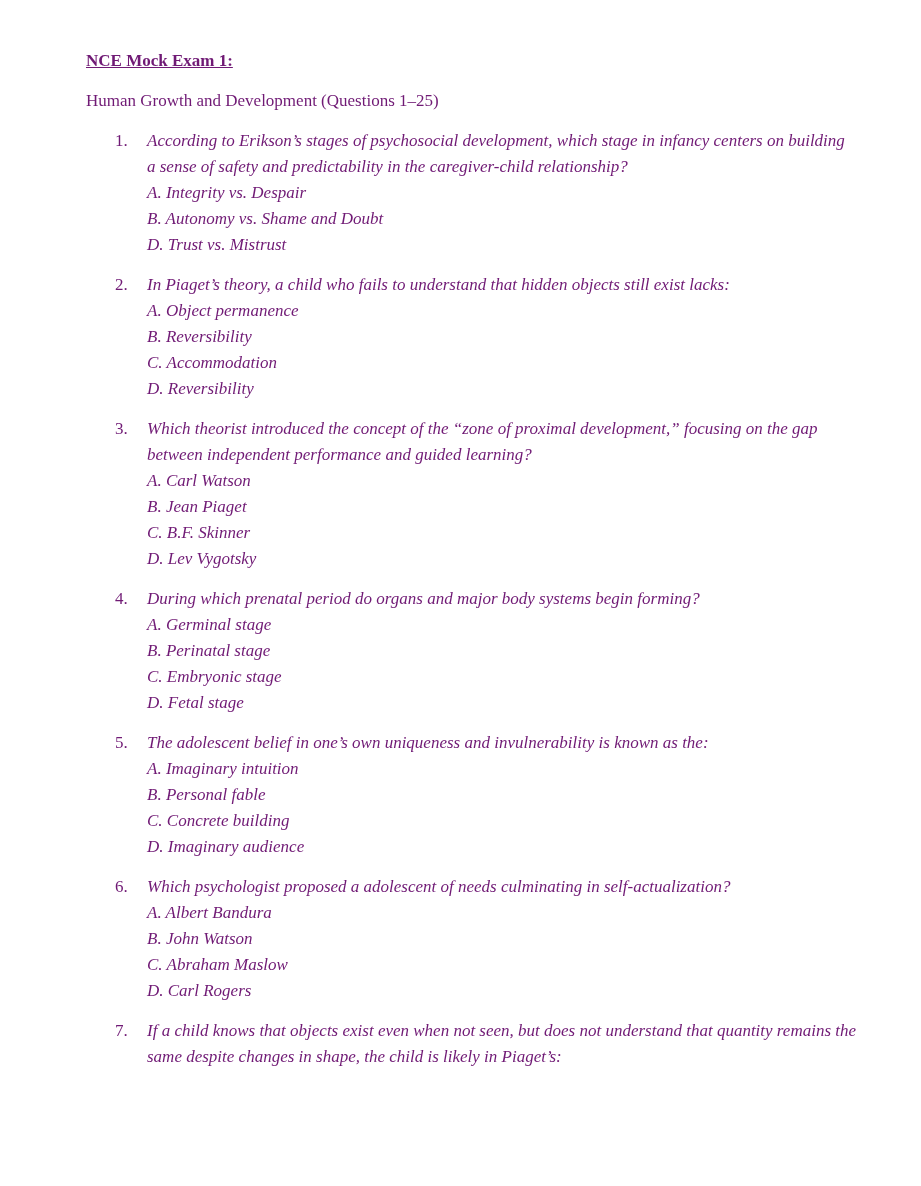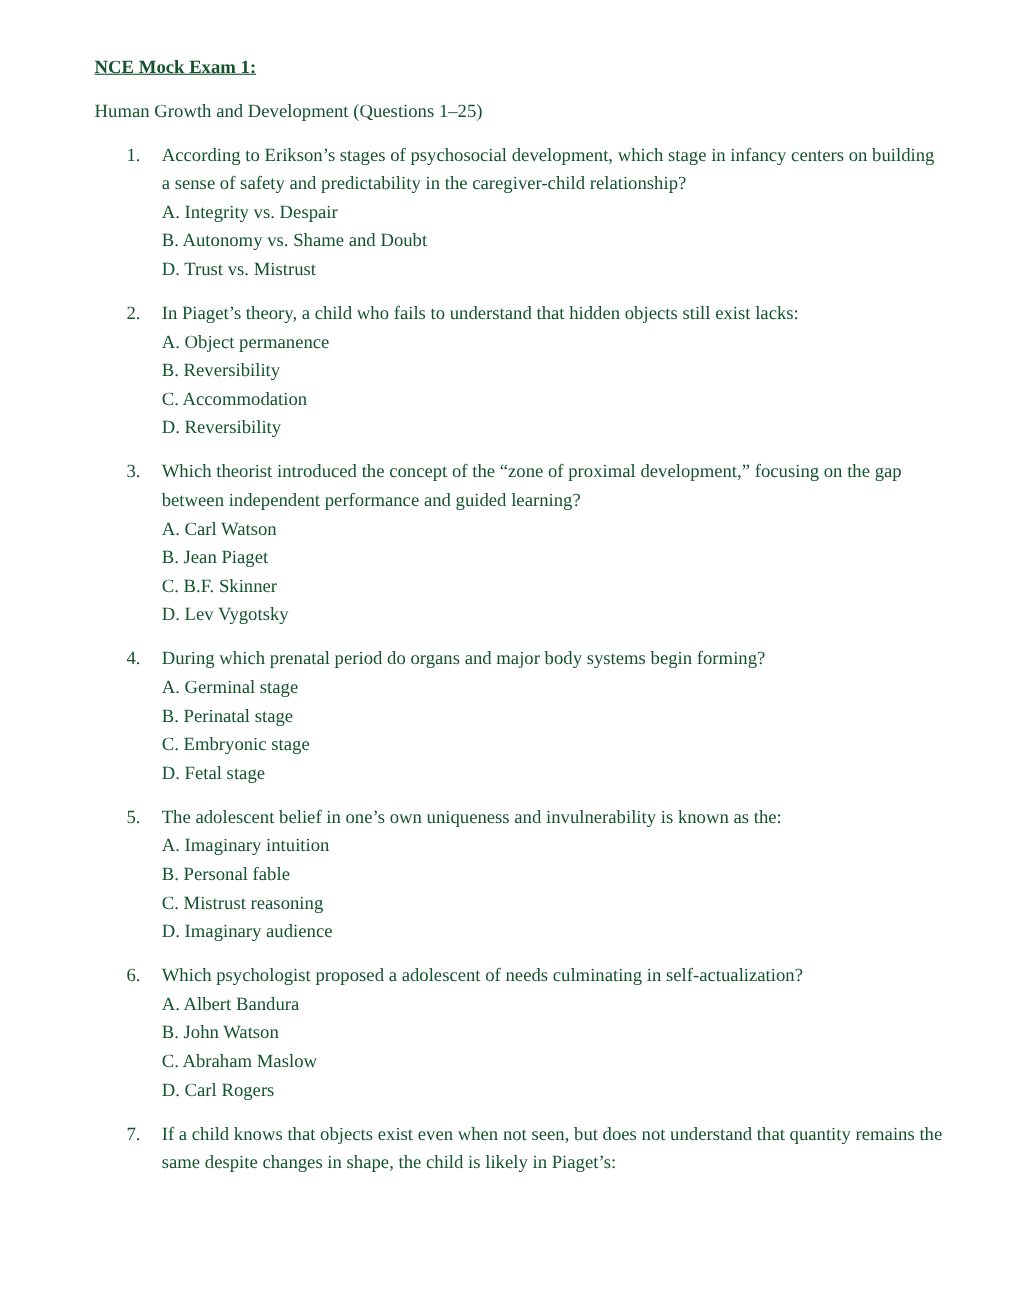--- a/index.html
+++ b/index.html
@@ -6,21 +6,21 @@
     margin: 0;
     padding: 0;
     background: #ffffff;
   }
   .page {
     position: relative;
     box-sizing: border-box;
     width: 921px;
     height: 1186px;
     background: #ffffff;
-    color: #14532d;
+    color: #701a75;
     font-family: "Liberation Serif", "DejaVu Serif", serif;
     font-size: 17px;
     line-height: 26px;
     padding: 48px 64px 40px 86px;
     overflow: hidden;
   }
   .doc-title {
     font-weight: bold;
     text-decoration: underline;
     margin: 0 0 14px 0;
@@ -32,20 +32,21 @@
   .question {
     display: flex;
     margin: 0 0 14px 0;
   }
   .q-num {
     flex: 0 0 32px;
     margin-left: 29px;
   }
   .q-body {
     flex: 1 1 auto;
+    font-style: italic;
   }
 </style>
 </head>
 <body>
 
 <div class="page">
   <p class="doc-title">NCE Mock Exam 1:</p>
   <p class="section-heading">Human Growth and Development (Questions 1–25)</p>
   <div>
   <div class="question">
@@ -99,21 +100,21 @@
     </div>
   </div>
 
   <div class="question">
     <div class="q-num">5.</div>
     <div class="q-body">
       <div>The adolescent belief in one’s own uniqueness and invulnerability is known as the:</div>
       <div>
             <div>A. Imaginary intuition</div>
             <div>B. Personal fable</div>
-            <div>C. Mistrust reasoning</div>
+            <div>C. Concrete building</div>
             <div>D. Imaginary audience</div>
           </div>
     </div>
   </div>
 
   <div class="question">
     <div class="q-num">6.</div>
     <div class="q-body">
       <div>Which psychologist proposed a adolescent of needs culminating in self-actualization?</div>
       <div>

